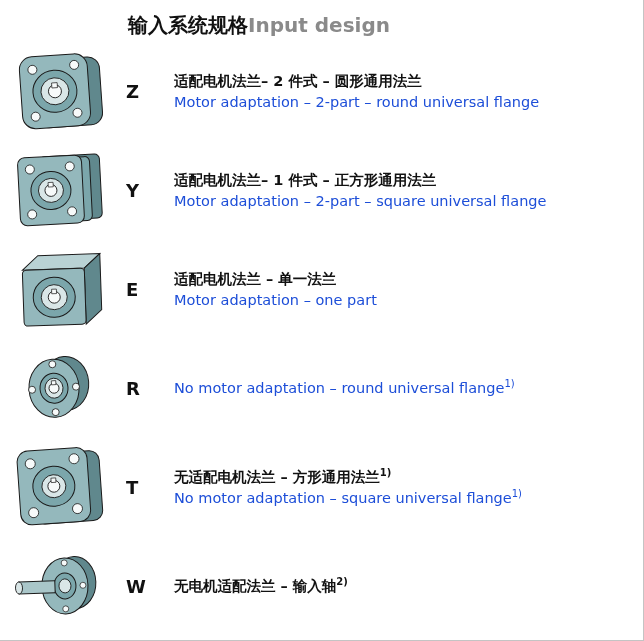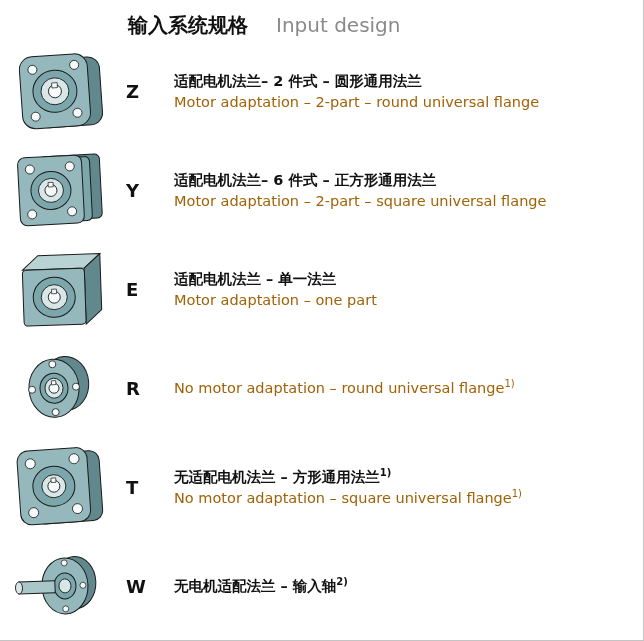--- a/index.html
+++ b/index.html
@@ -9,38 +9,38 @@
     width:644px; height:641px;
     background:#ffffff;
     font-family:"DejaVu Sans","Liberation Sans",sans-serif;
     color:#1a1a1a;
     border-right:1px solid #c4c4c4;
     border-bottom:1px solid #c4c4c4;
     overflow:hidden;
   }
   .header {
     position:absolute; left:128px; top:12px;
-    display:flex; gap:28px; align-items:baseline;
+    display:flex; gap:0; align-items:baseline;
     white-space:nowrap;
   }
   .title-zh { font-size:20px; font-weight:bold; color:#111111; }
-  .title-en { font-size:20px; font-weight:normal; color:#8a8a8a; }
+  .title-en { font-size:20px; font-weight:bold; color:#8a8a8a; }
   .rows { position:absolute; top:42px; left:0; right:0; }
   .row { display:flex; align-items:center; height:99px; }
   .illus {
     flex:0 0 126px; width:126px;
     display:flex; align-items:center; justify-content:center;
   }
   .code {
     flex:0 0 40px; width:40px;
     font-size:18px; font-weight:bold; color:#111111;
   }
   .desc { flex:1; padding-left:8px; padding-right:8px; }
   .zh { font-size:14.5px; font-weight:bold; line-height:1.55; color:#111111; }
-  .en { font-size:14.5px; font-weight:normal; line-height:1.45; color:#a16207; }
+  .en { font-size:14.5px; font-weight:normal; line-height:1.45; color:#1d4ed8; }
   sup { font-size:10px; line-height:0; }
   svg { display:block; }
 </style>
 </head>
 <body>
 
 <div class="page">
 
   <div class="header">
     <span class="title-zh">输入系统规格</span>
@@ -86,21 +86,21 @@
             <circle cx="64" cy="68" r="4.5" fill="#f7fafa" stroke="#1a1a1a" stroke-width="0.8"></circle>
             <ellipse cx="44" cy="46" rx="20" ry="19" fill="#7ba6ab" stroke="#1a1a1a" stroke-width="1"></ellipse>
             <ellipse cx="44" cy="46" rx="12.5" ry="12" fill="#d9e6e7" stroke="#1a1a1a" stroke-width="0.9"></ellipse>
             <circle cx="44" cy="46" r="6" fill="#f7fafa" stroke="#1a1a1a" stroke-width="0.9"></circle>
             <rect x="41.5" y="38" width="5" height="4.5" fill="#f7fafa" stroke="#1a1a1a" stroke-width="0.7"></rect>
           </g>
         </svg>
       </div>
       <div class="code">Y</div>
       <div class="desc">
-        <div class="zh"><span>适配电机法兰– 6 件式 – 正方形通用法兰</span><sup></sup></div>
+        <div class="zh"><span>适配电机法兰– 1 件式 – 正方形通用法兰</span><sup></sup></div>
         <div class="en"><span>Motor adaptation – 2-part – square universal flange</span><sup></sup></div>
       </div>
     </div>
 
     <div class="row">
       <div class="illus">
         <svg width="112" height="94" viewBox="0 0 112 94">
           <g transform="rotate(-2 52 47)">
             <polygon points="16,26 32,12 94,12 78,26" fill="#b9d2d4" stroke="#1a1a1a" stroke-width="1"></polygon>
             <polygon points="78,26 94,12 94,68 78,82" fill="#60888d" stroke="#1a1a1a" stroke-width="1"></polygon>

